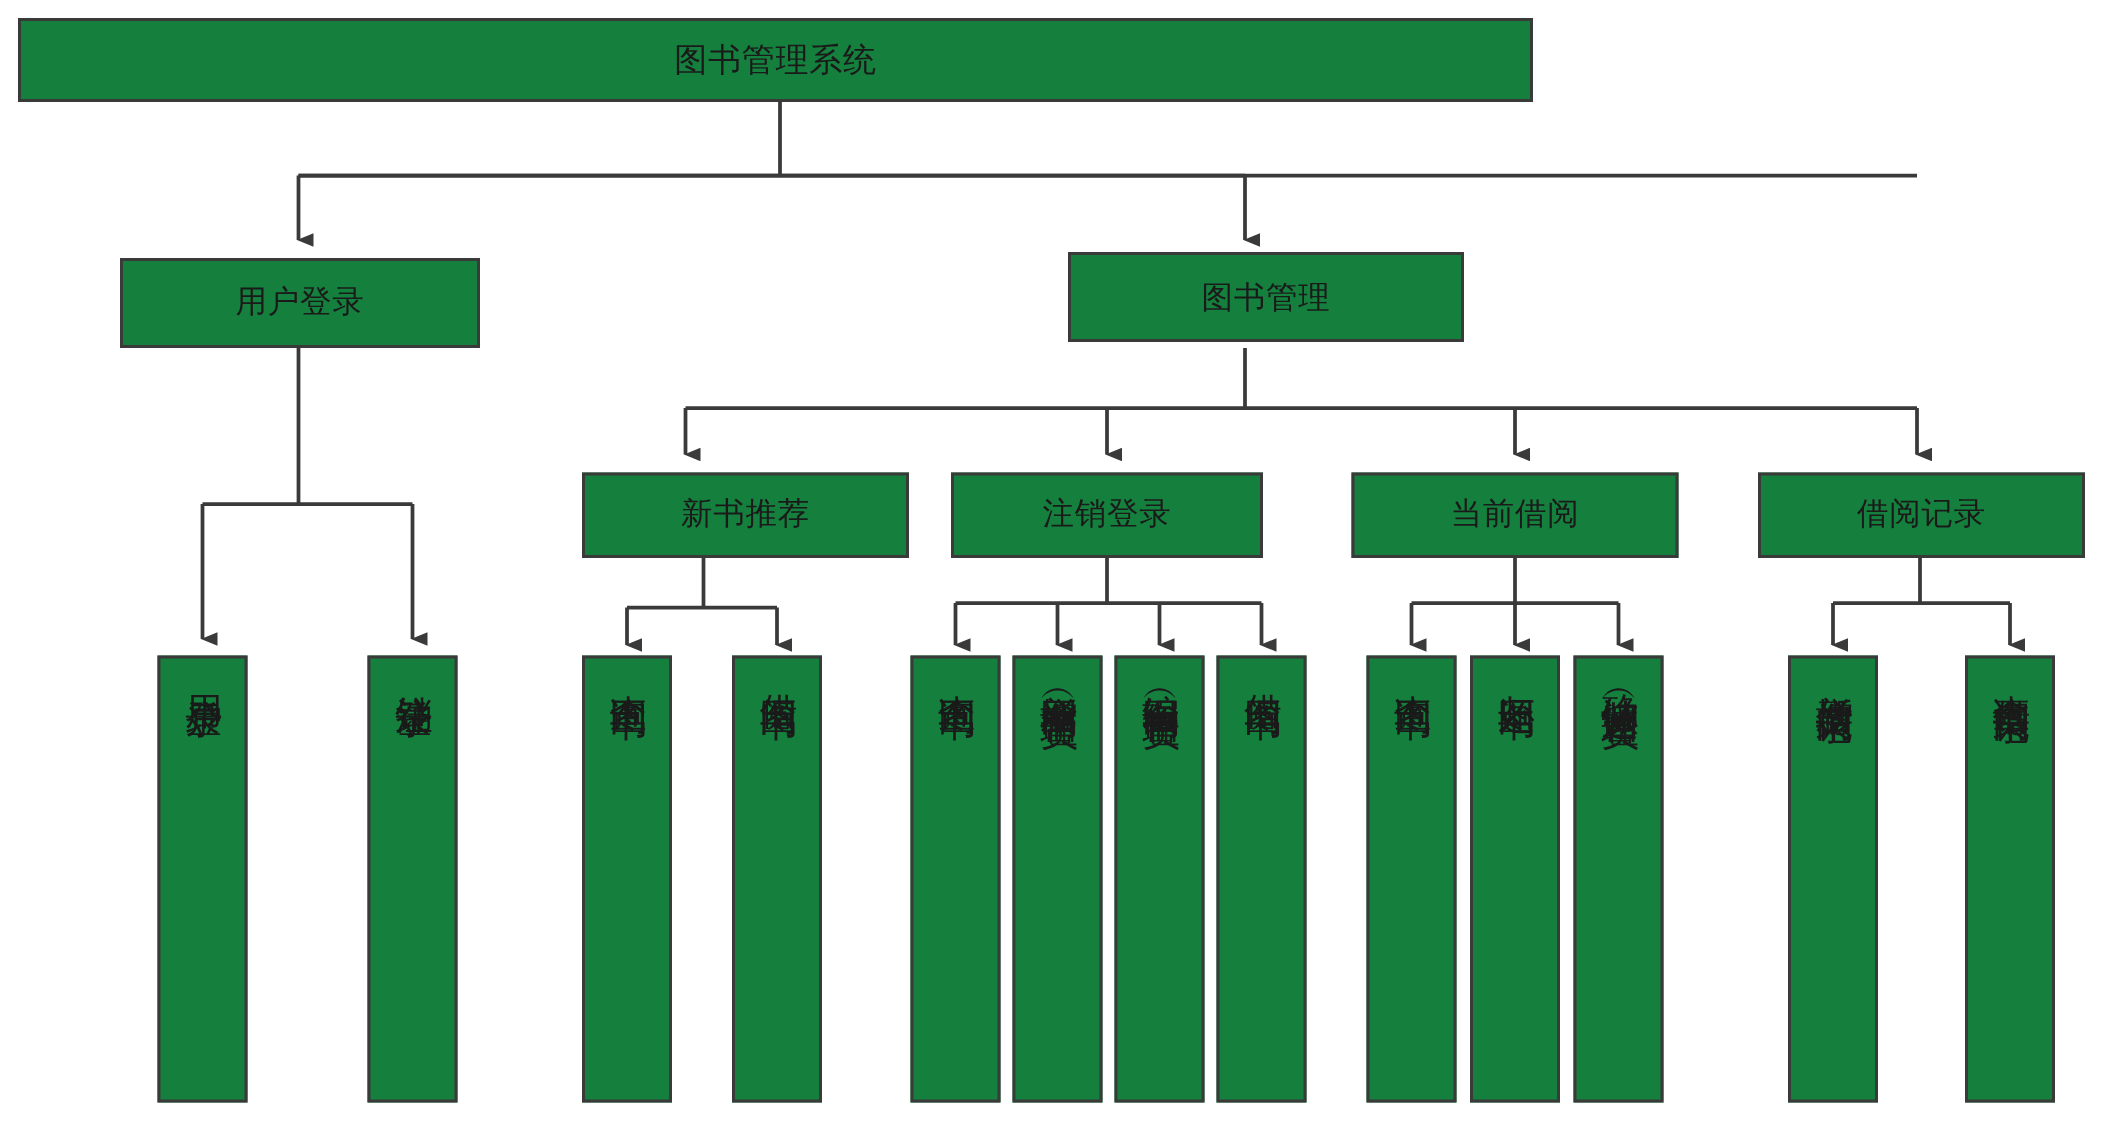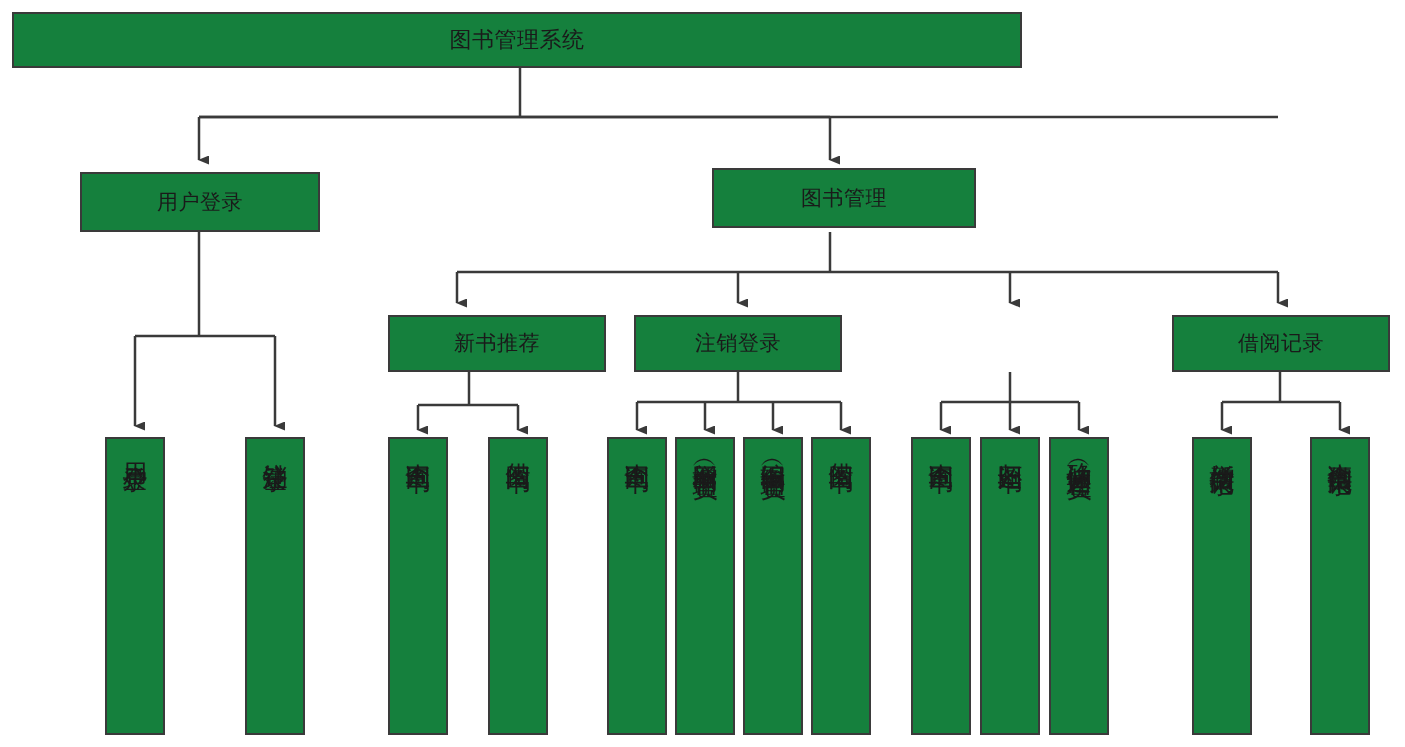--- a/index.html
+++ b/index.html
@@ -138,20 +138,23 @@
   <div class="node horiz" style="left:712px; top:168px; width:264px; height:60px;font-family:Liberation Serif, serif;">
     <span class="label">图书管理</span>
   </div>
 
   <div class="node horiz" style="left:360px; top:315px; width:218px; height:57px;margin-left:28px;">
     <span class="label">新书推荐</span>
   </div>
   <div class="node horiz" style="left:634px; top:315px; width:208px; height:57px;">
     <span class="label">注销登录</span>
   </div>
+  <div class="node horiz" style="left:901px; top:315px; width:218px; height:57px;">
+    <span class="label">当前借阅</span>
+  </div>
   <div class="node horiz" style="left:1172px; top:315px; width:218px; height:57px;align-items:center;">
     <span class="label">借阅记录</span>
   </div>
 
   <div class="node vert" style="left:105px; top:437px; width:60px; height:298px;">
     <span class="label">用户登录</span>
   </div>
   <div class="node vert" style="left:245px; top:437px; width:60px; height:298px;">
     <span class="label">注销登录</span>
   </div>

